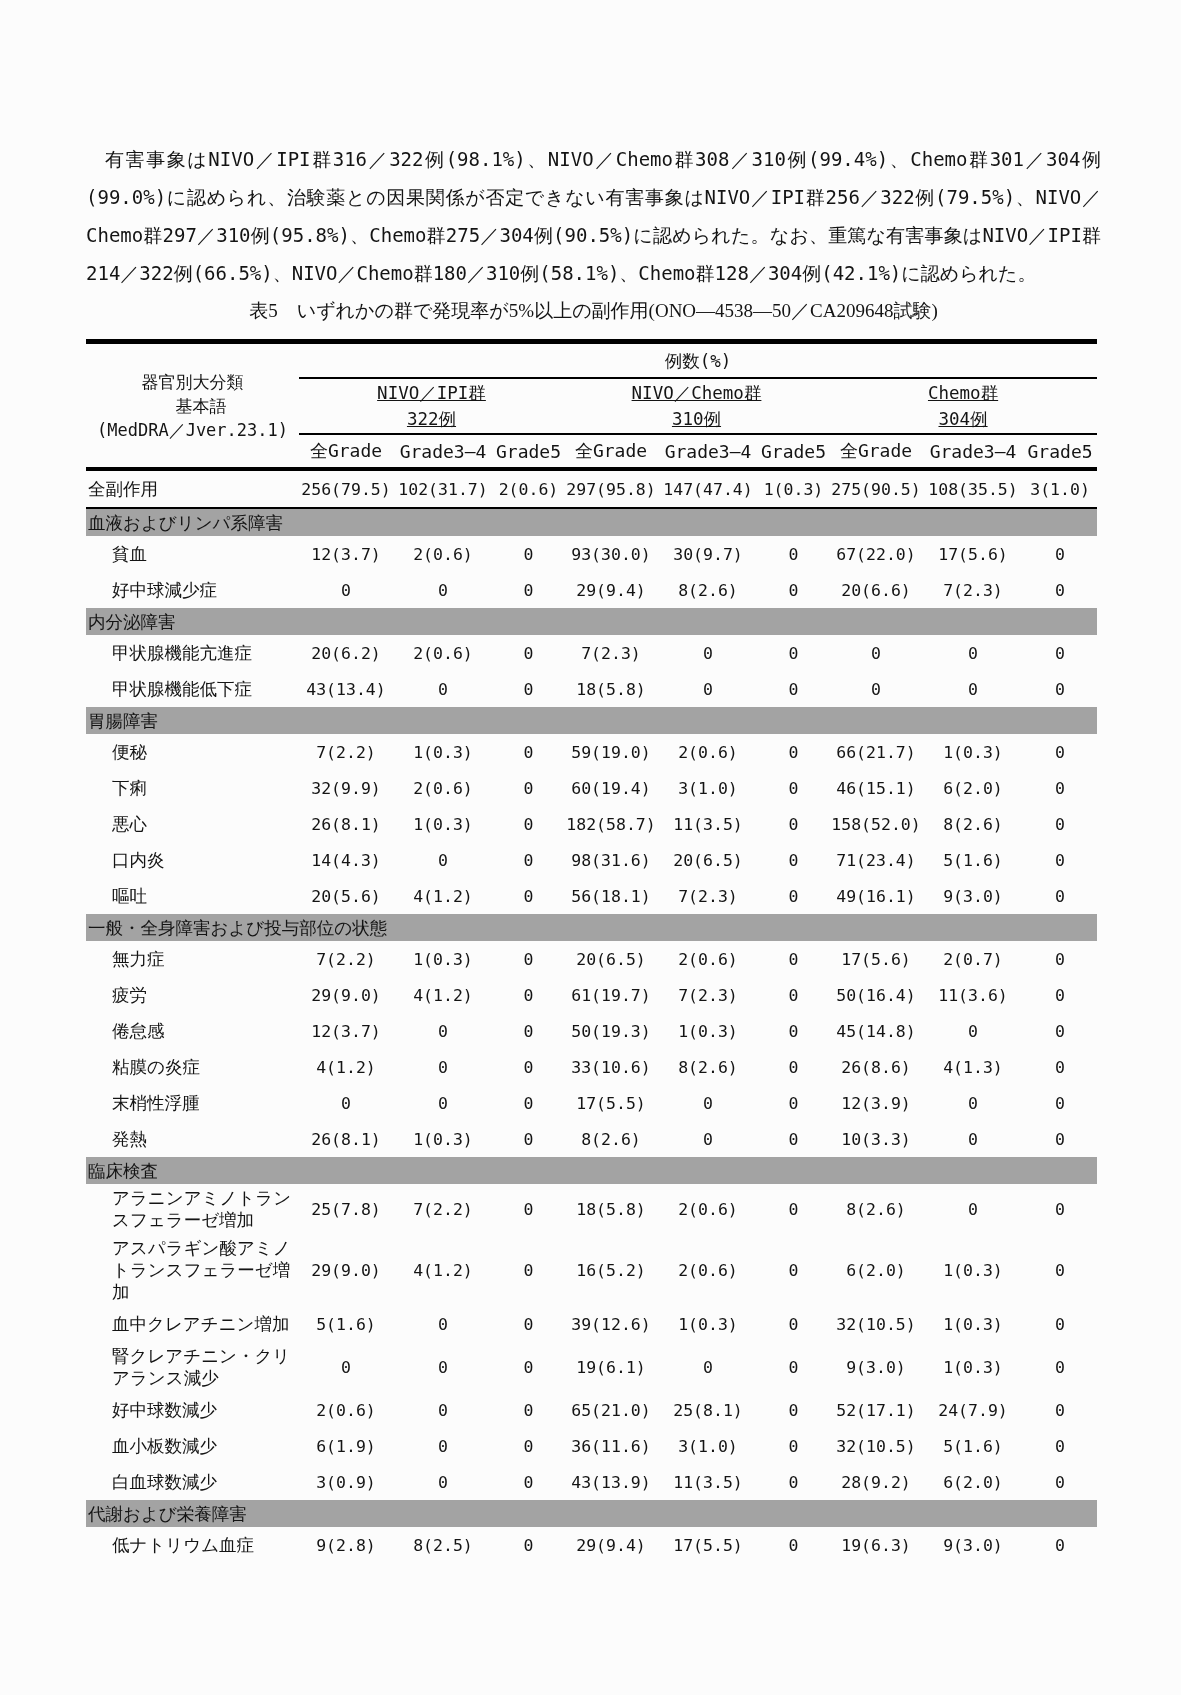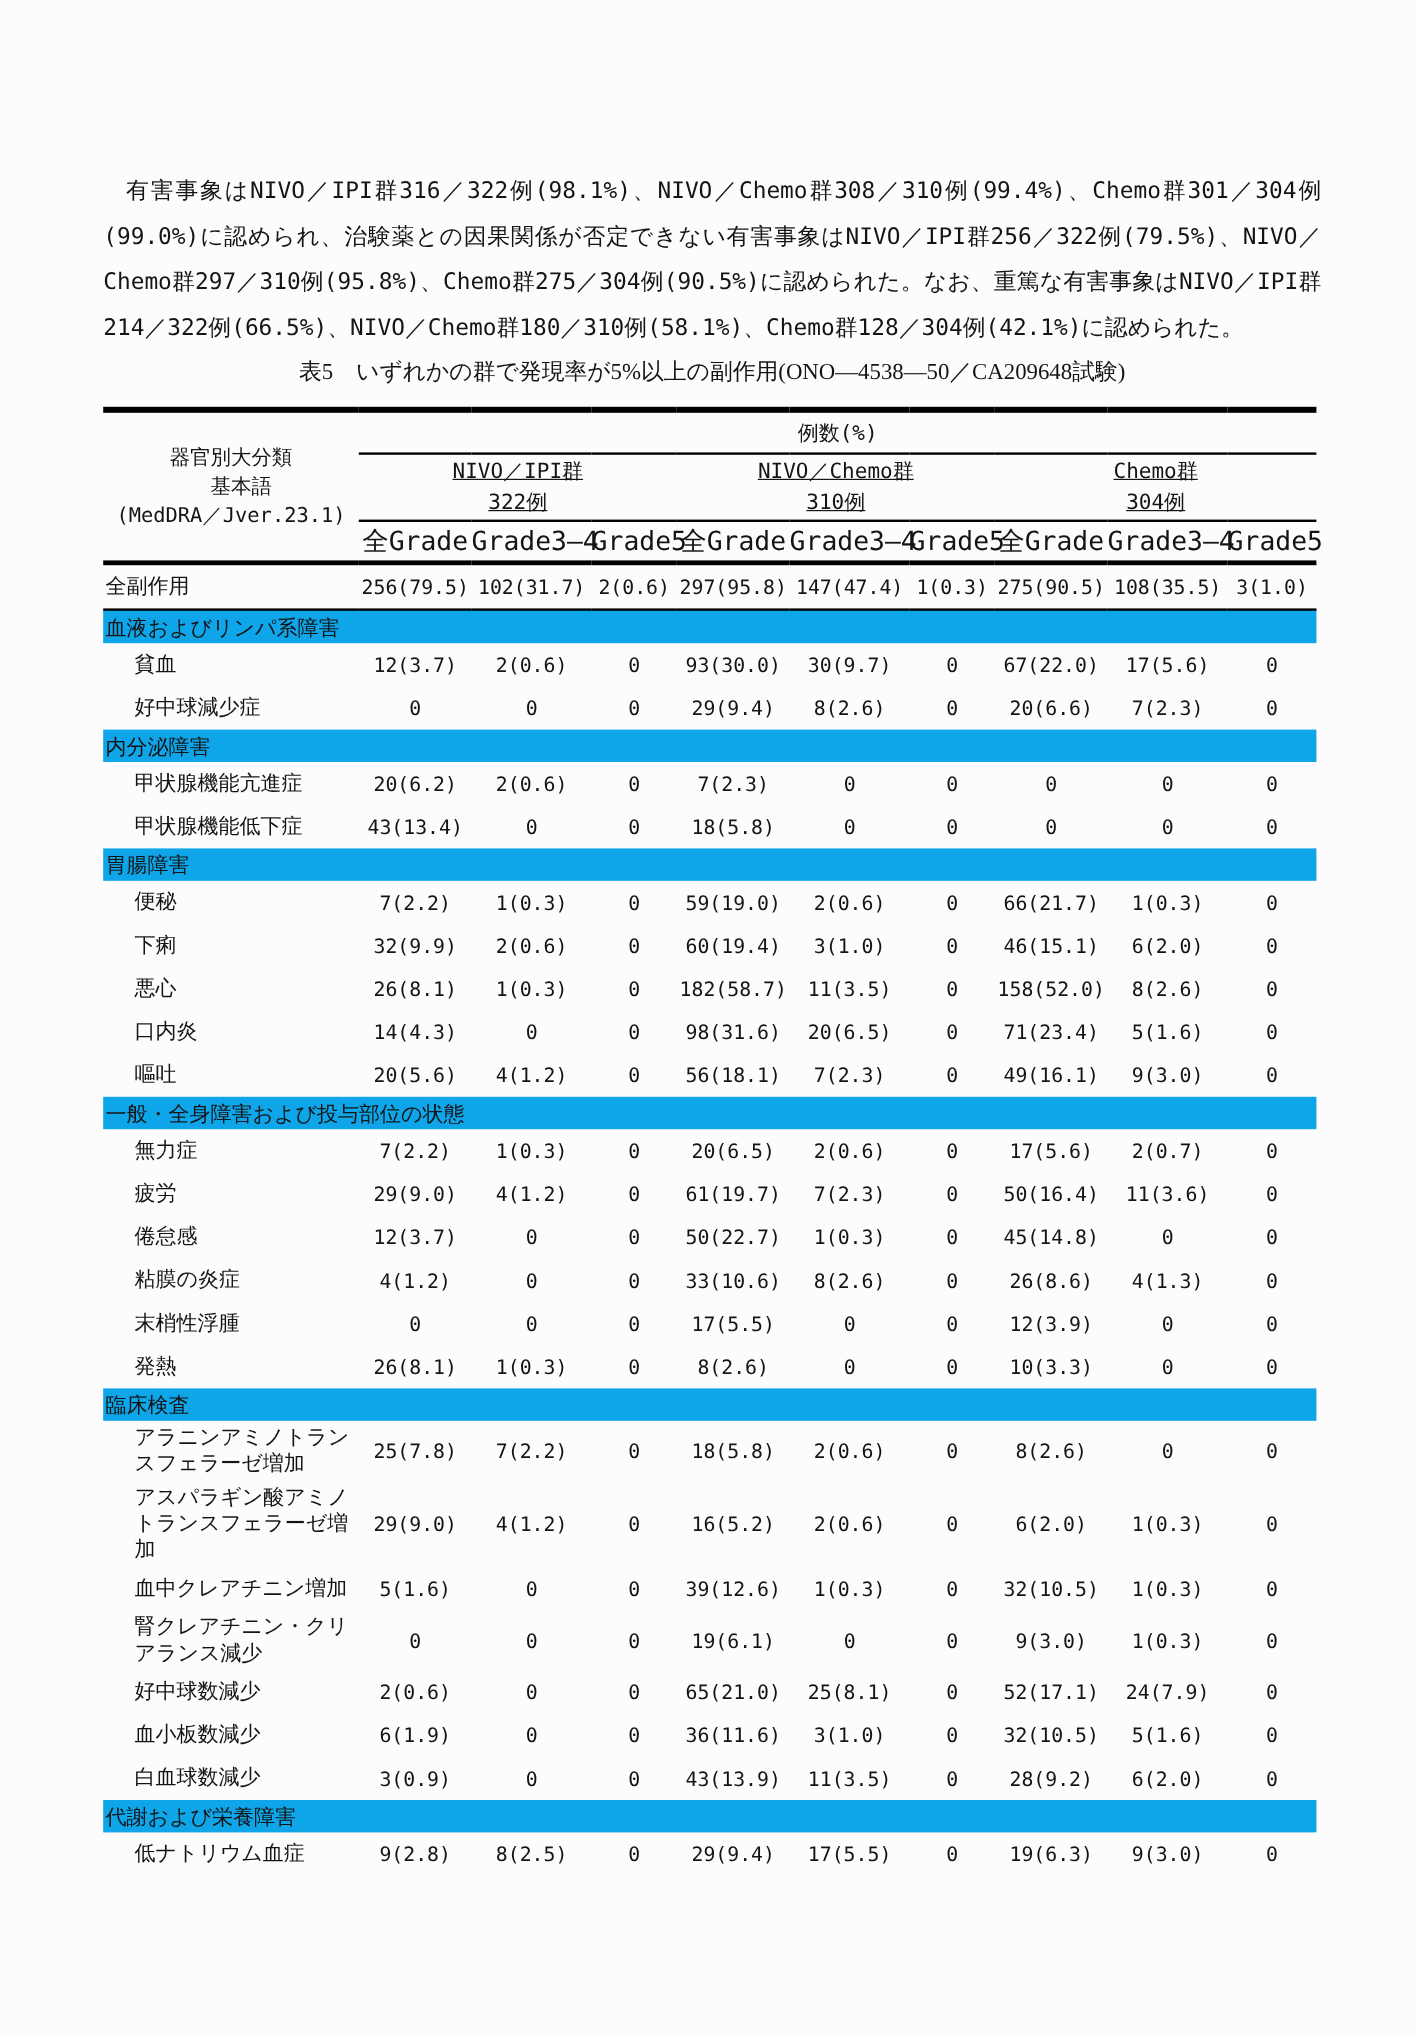--- a/index.html
+++ b/index.html
@@ -38,27 +38,27 @@
     text-align:center;height:33px;
     border-bottom:2px solid #000;font-size:17.5px;
   }
   .group-head{
     text-align:center;height:54px;line-height:26px;
     border-bottom:2px solid #000;font-size:17.5px;text-decoration:underline;
   }
   .grade-head{
     text-align:center;height:32px;
     border-bottom:4px solid #000;
-    white-space:nowrap;font-size:22px;
+    white-space:nowrap;font-size:18px;
   }
   tr.total td{border-bottom:2px solid #000;}
   tr.total td.term{padding-left:2px;margin-left:36px;}
   tr.item td,tr.total td{height:30px;vertical-align:middle;}
   tr.section td{
-    background:#0ea5e9;height:27px;
+    background:#a3a3a3;height:27px;
     text-align:left;padding-left:2px;
     font-size:17.5px;vertical-align:middle;
   }
   td.term{
     text-align:left;font-size:17.5px;line-height:22px;
     padding-top:3px;padding-bottom:3px;
   }
   tr.item td.term{padding-left:26px;}
   td.val{text-align:center;font-size:16.5px;white-space:nowrap;}
 </style>
@@ -272,21 +272,21 @@
           <td class="val">0</td>
           <td class="val">50(16.4)</td>
           <td class="val">11(3.6)</td>
           <td class="val">0</td>
         </tr>
         <tr class="item">
           <td class="term">倦怠感</td>
           <td class="val">12(3.7)</td>
           <td class="val">0</td>
           <td class="val">0</td>
-          <td class="val">50(22.7)</td>
+          <td class="val">50(19.3)</td>
           <td class="val">1(0.3)</td>
           <td class="val">0</td>
           <td class="val">45(14.8)</td>
           <td class="val">0</td>
           <td class="val">0</td>
         </tr>
         <tr class="item">
           <td class="term">粘膜の炎症</td>
           <td class="val">4(1.2)</td>
           <td class="val">0</td>

